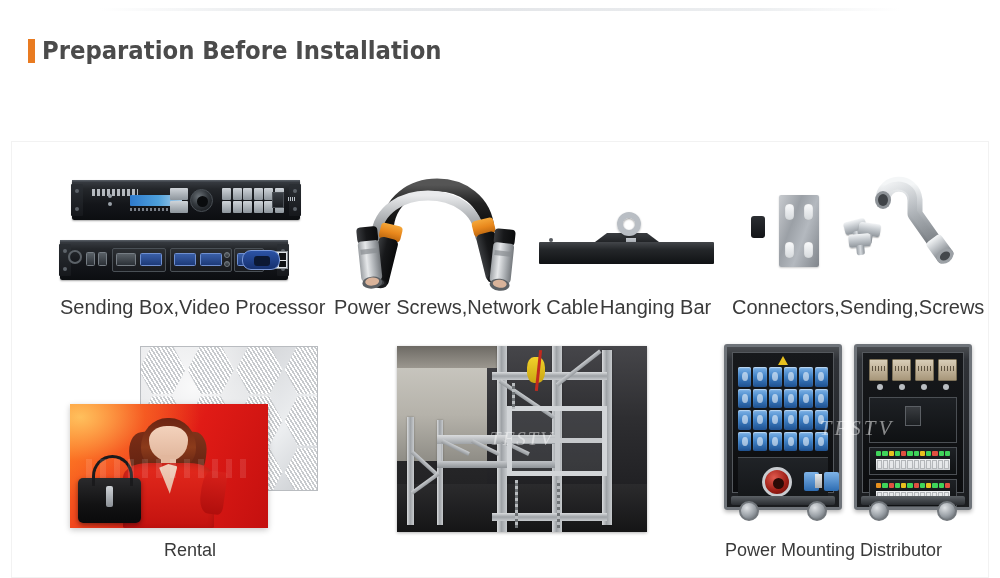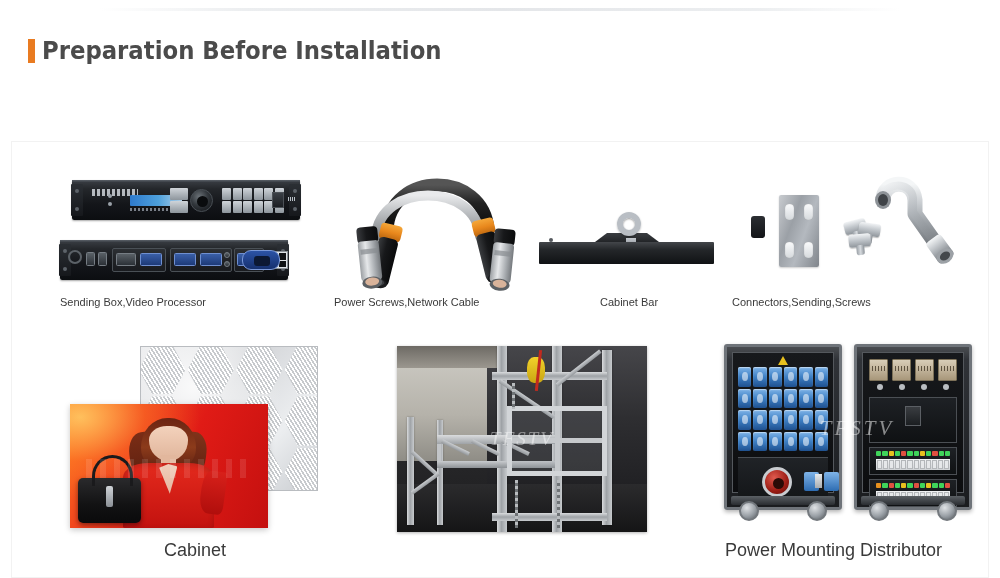--- a/index.html
+++ b/index.html
@@ -68,21 +68,21 @@
 
   
   .row1 {
     position: absolute; left: 0; top: 0;
     width: 978px; height: 190px;
   }
   .cap {
     position: absolute;
     color: #3a3a3a;
     font-family: "Liberation Sans", sans-serif;
-    font-size: 11px;
+    font-size: 20px;
     white-space: nowrap;
   }
 
   
   .vp-wrap { position:absolute; left:48px; top:38px; width:245px; height:115px; }
   .vp-unit { position:absolute; width:228px; height:40px; }
   .vp-front { left:12px; top:0; }
   .vp-rear  { left:0;  top:60px; }
   .vp-body {
     position:absolute; left:0; top:0; width:100%; height:100%;
@@ -705,21 +705,21 @@
       </div>
       <div class="cap" style="left:322px; top:154px;">Power Screws,Network Cable</div>
 
       <div class="bar-wrap">
         <div class="bar-top"></div>
         <div class="bar-ring"></div>
         <div class="bar-main">
           <div class="bar-hole"></div>
         </div>
       </div>
-      <div class="cap" style="left:588px; top:154px;">Cabinet Bar</div>
+      <div class="cap" style="left:588px; top:154px;">Hanging Bar</div>
 
       <div class="tools-wrap">
         <div class="darkbit"></div>
         <div class="plate">
           <s class="a"></s>
             <s class="b"></s>
             <s class="c"></s>
             <s class="d"></s>
         </div>
         <div class="screws">
@@ -791,21 +791,21 @@
             <div class="m-face"></div>
             <div class="m-neck"></div>
             <div class="m-body"></div>
             <div class="m-lapel"></div>
             <div class="m-arm"></div>
           </div>
           <div class="m-bag"></div>
           <div class="wmark"></div>
         </div>
       </div>
-      <div class="cap2" style="left:152px; top:202px;">Cabinet</div>
+      <div class="cap2" style="left:152px; top:202px;">Rental</div>
 
       <div class="mount-wrap">
         <div class="mw-dark"></div>
         <div class="mw-wallL"></div>
         <div class="mw-ceil"></div>
         <div class="mw-floor"></div>
 
         <div class="truss-v" style="left:40%; top:0; height:100%;"></div>
         <div class="truss-v" style="left:62%; top:0; height:100%;"></div>
         <div class="truss-v" style="left:82%; top:2%; height:94%;"></div>

